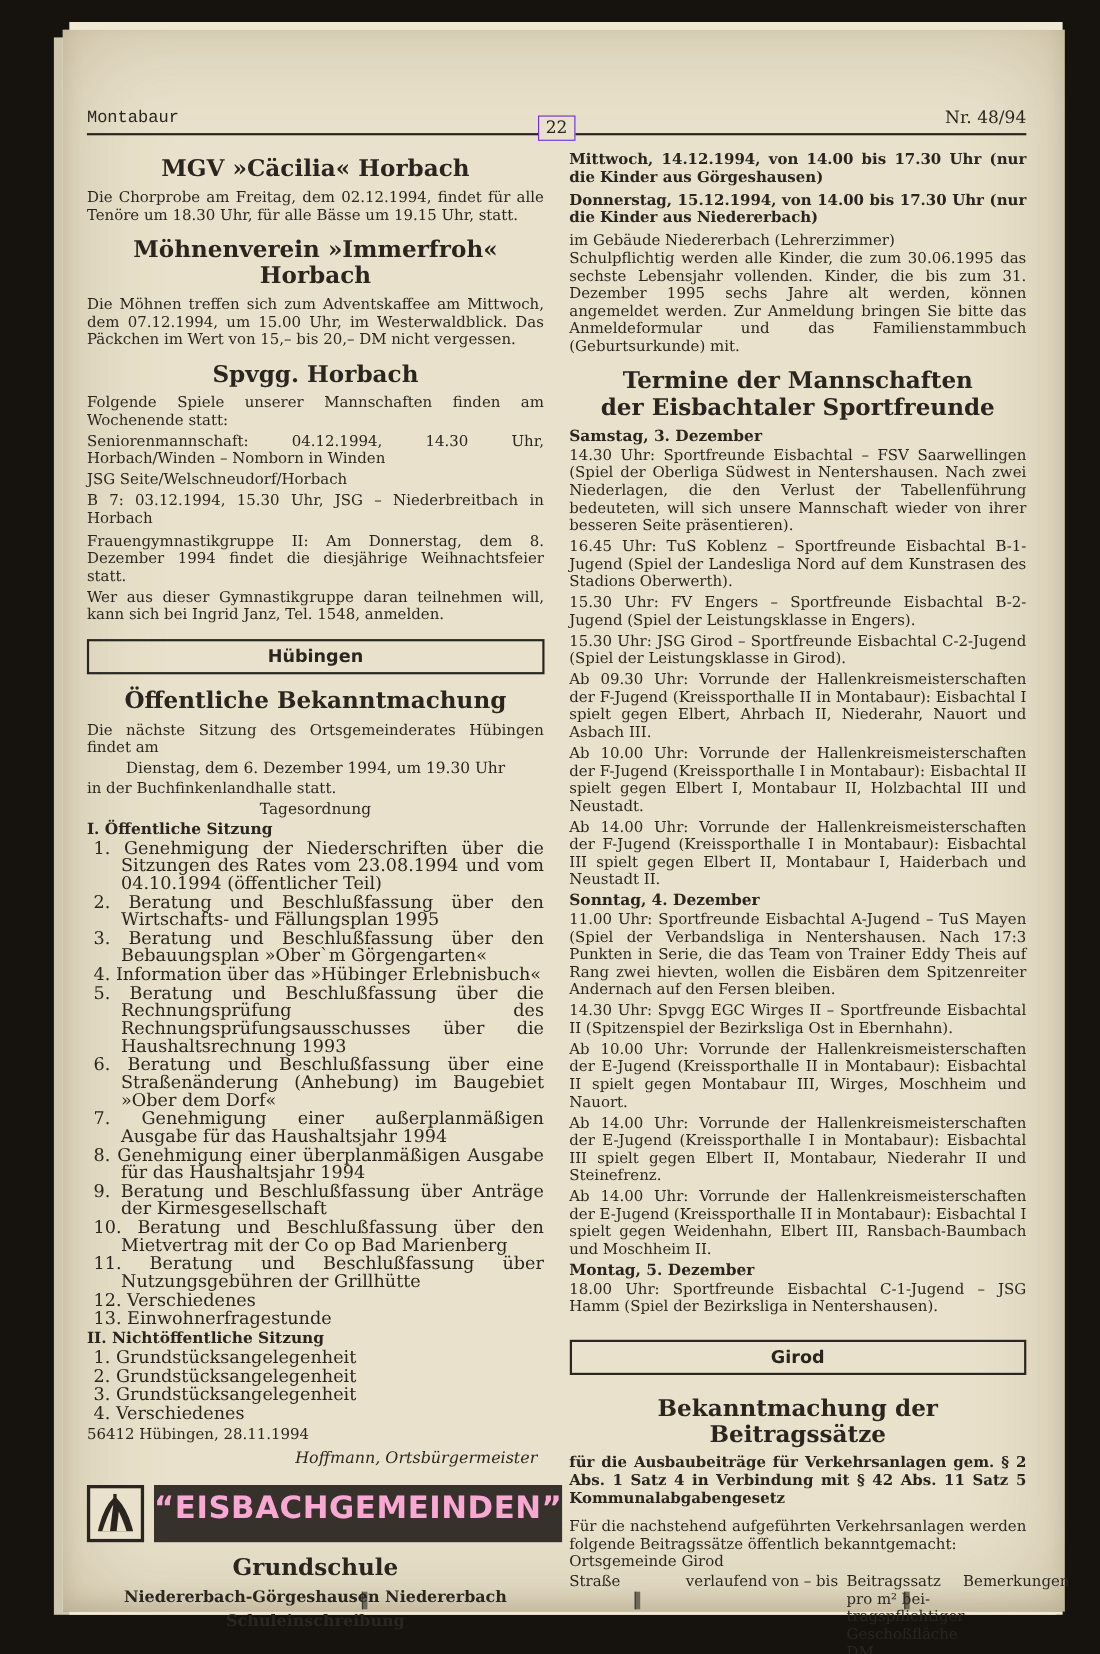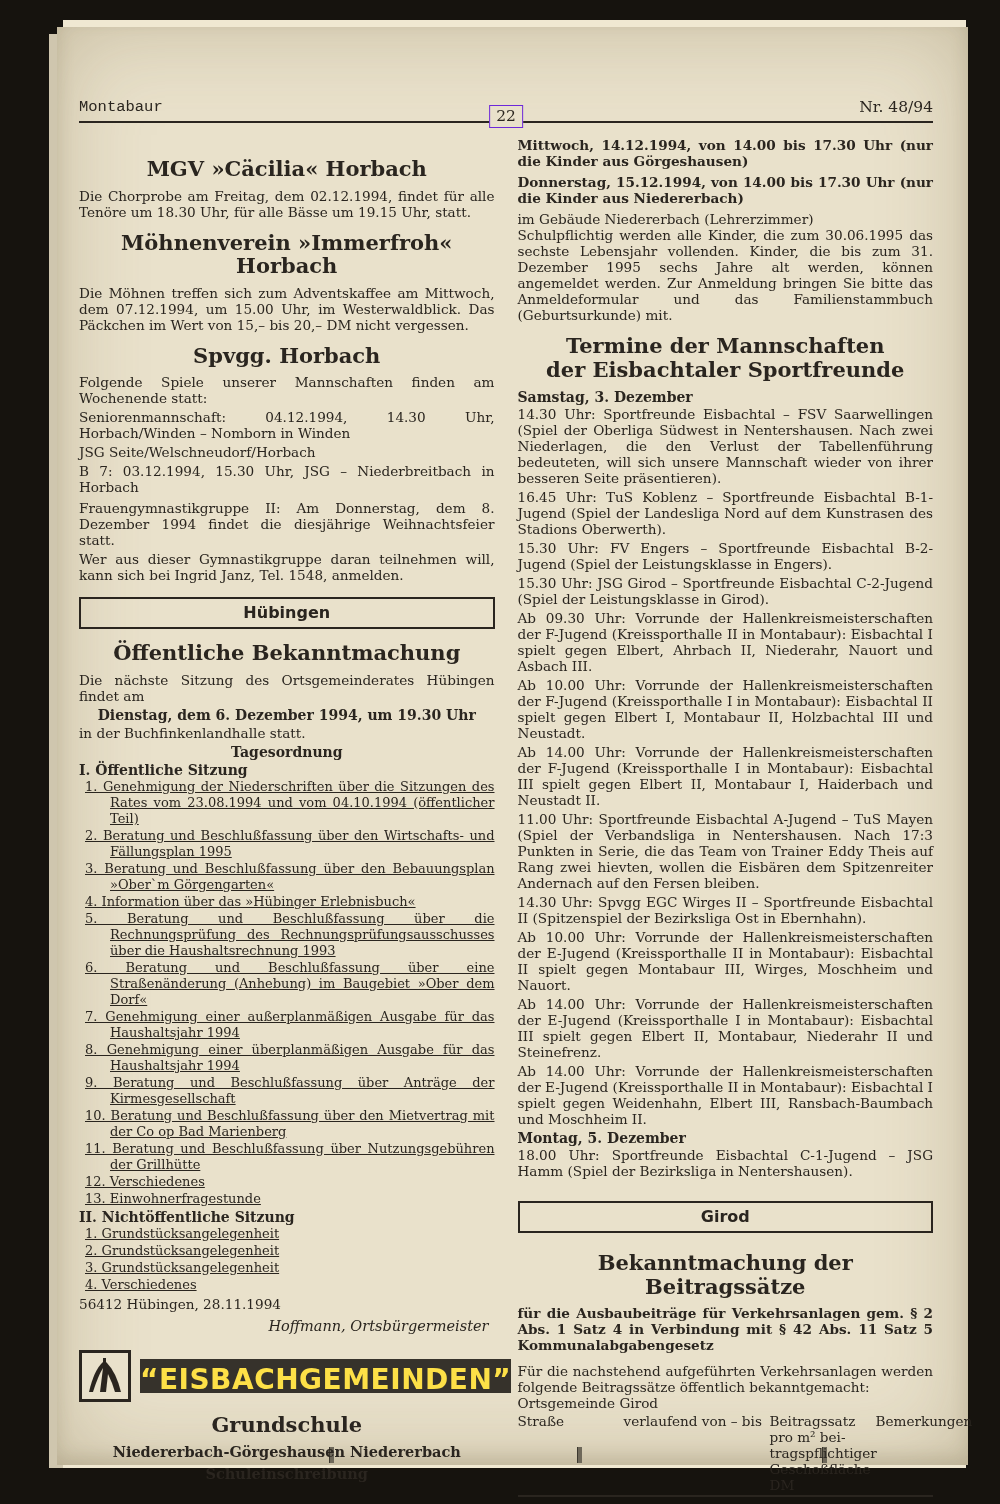--- a/index.html
+++ b/index.html
@@ -28,44 +28,44 @@
   .pagenum-box {
     position:absolute; left:50%; transform:translateX(-50%); bottom:-7px;
     border:1px solid #6d28d9; background:#e9e1cb; padding:1px 6px 2px;
     font-size:15.5px; line-height:18px;
   }
 
   .cols { display:flex; gap:23px; margin-top:14px; }
   .col { width:415.5px; }
 
   .h1 { font-weight:bold; font-size:21px; line-height:1.12; text-align:center; margin:11px 0 7px; }
-  .h1.first { margin-top:20px; }
+  .h1.first { margin-top:4px; }
   .hsub { font-weight:bold; font-size:14.5px; text-align:center; margin:0 0 5px; }
   p.bd { font-size:13.6px; line-height:16px; text-align:justify; margin:0 0 3px; }
   p.bd.b { font-weight:bold; }
   p.bd.sp { margin-top:5px; }
-  .cline { font-weight:bold; font-size:14px; text-align:center; margin:2px 0 2px; }
+  .cline { font-weight:normal; font-size:14px; text-align:center; margin:2px 0 2px; }
   .lhead { font-weight:bold; font-size:14px; margin:2px 0 1px; }
   .agenda { margin-left:6px; }
-  .agenda .it { font-size:13px; line-height:16px; text-align:justify; padding-left:25px; text-indent:-25px; margin:0 0 1px;text-decoration:underline; }
+  .agenda .it { font-size:16px; line-height:16px; text-align:justify; padding-left:25px; text-indent:-25px; margin:0 0 1px; }
   .placedate { font-size:13.6px; margin:3px 0 2px; }
   .sig { font-style:italic; text-align:right; font-size:14.5px; margin:6px 6px 0 0; }
 
   .secbox {
     border:2px solid #2a251f; text-align:center; padding:4px 0 5px; margin:14px 0 12px;
     font-family:"DejaVu Sans", sans-serif; font-weight:bold; font-size:16px;
   }
 
   .banner { display:flex; align-items:center; gap:9px; margin:16px 0 8px; }
   .banner .logo {
     width:46px; height:46px; border:3px solid #2a251f; background:#e9e1cb;
     display:flex; align-items:center; justify-content:center; flex:none;
   }
   .banner .bar {
-    flex:1; height:34px; background:#36322b; color:#fde047;
+    flex:1; height:52px; background:#36322b; color:#f9a8d4;
     font-family:"DejaVu Sans", sans-serif; font-weight:bold; font-size:28px; line-height:42px;
     text-align:center; letter-spacing:.5px;
   }
 
   
   .gtab { font-size:13.6px; line-height:16px; margin-top:2px; }
   .gt-grid { display:grid; grid-template-columns:102px 142px 102px auto; column-gap:4px; }
   .gt-head { border-bottom:2px solid #2a251f; padding-bottom:2px; }
   .gt-head .cell { white-space:pre-line; }
 </style>
@@ -174,20 +174,21 @@
 
         <div class="lhead">Samstag, 3. Dezember</div>
         <p class="bd">14.30 Uhr: Sportfreunde Eisbachtal – FSV Saarwellingen (Spiel der Oberliga Südwest in Nentershausen. Nach zwei Niederlagen, die den Verlust der Tabellenführung bedeuteten, will sich unsere Mannschaft wieder von ihrer besseren Seite präsentieren).</p>
         <p class="bd">16.45 Uhr: TuS Koblenz – Sportfreunde Eisbachtal B-1-Jugend (Spiel der Landesliga Nord auf dem Kunstrasen des Stadions Oberwerth).</p>
         <p class="bd">15.30 Uhr: FV Engers – Sportfreunde Eisbachtal B-2-Jugend (Spiel der Leistungsklasse in Engers).</p>
         <p class="bd">15.30 Uhr: JSG Girod – Sportfreunde Eisbachtal C-2-Jugend (Spiel der Leistungsklasse in Girod).</p>
         <p class="bd">Ab 09.30 Uhr: Vorrunde der Hallenkreismeisterschaften der F-Jugend (Kreissporthalle II in Montabaur): Eisbachtal I spielt gegen Elbert, Ahrbach II, Niederahr, Nauort und Asbach III.</p>
         <p class="bd">Ab 10.00 Uhr: Vorrunde der Hallenkreismeisterschaften der F-Jugend (Kreissporthalle I in Montabaur): Eisbachtal II spielt gegen Elbert I, Montabaur II, Holzbachtal III und Neustadt.</p>
         <p class="bd">Ab 14.00 Uhr: Vorrunde der Hallenkreismeisterschaften der F-Jugend (Kreissporthalle I in Montabaur): Eisbachtal III spielt gegen Elbert II, Montabaur I, Haiderbach und Neustadt II.</p>
 
+        <div class="lhead">Sonntag, 4. Dezember</div>
         <p class="bd">11.00 Uhr: Sportfreunde Eisbachtal A-Jugend – TuS Mayen (Spiel der Verbandsliga in Nentershausen. Nach 17:3 Punkten in Serie, die das Team von Trainer Eddy Theis auf Rang zwei hievten, wollen die Eisbären dem Spitzenreiter Andernach auf den Fersen bleiben.</p>
         <p class="bd">14.30 Uhr: Spvgg EGC Wirges II – Sportfreunde Eisbachtal II (Spitzenspiel der Bezirksliga Ost in Ebernhahn).</p>
         <p class="bd">Ab 10.00 Uhr: Vorrunde der Hallenkreismeisterschaften der E-Jugend (Kreissporthalle II in Montabaur): Eisbachtal II spielt gegen Montabaur III, Wirges, Moschheim und Nauort.</p>
         <p class="bd">Ab 14.00 Uhr: Vorrunde der Hallenkreismeisterschaften der E-Jugend (Kreissporthalle I in Montabaur): Eisbachtal III spielt gegen Elbert II, Montabaur, Niederahr II und Steinefrenz.</p>
         <p class="bd">Ab 14.00 Uhr: Vorrunde der Hallenkreismeisterschaften der E-Jugend (Kreissporthalle II in Montabaur): Eisbachtal I spielt gegen Weidenhahn, Elbert III, Ransbach-Baumbach und Moschheim II.</p>
 
         <div class="lhead">Montag, 5. Dezember</div>
         <p class="bd">18.00 Uhr: Sportfreunde Eisbachtal C-1-Jugend – JSG Hamm (Spiel der Bezirksliga in Nentershausen).</p>
 
         <div class="secbox" style="margin-top:22px; margin-bottom:18px;">Girod</div>

